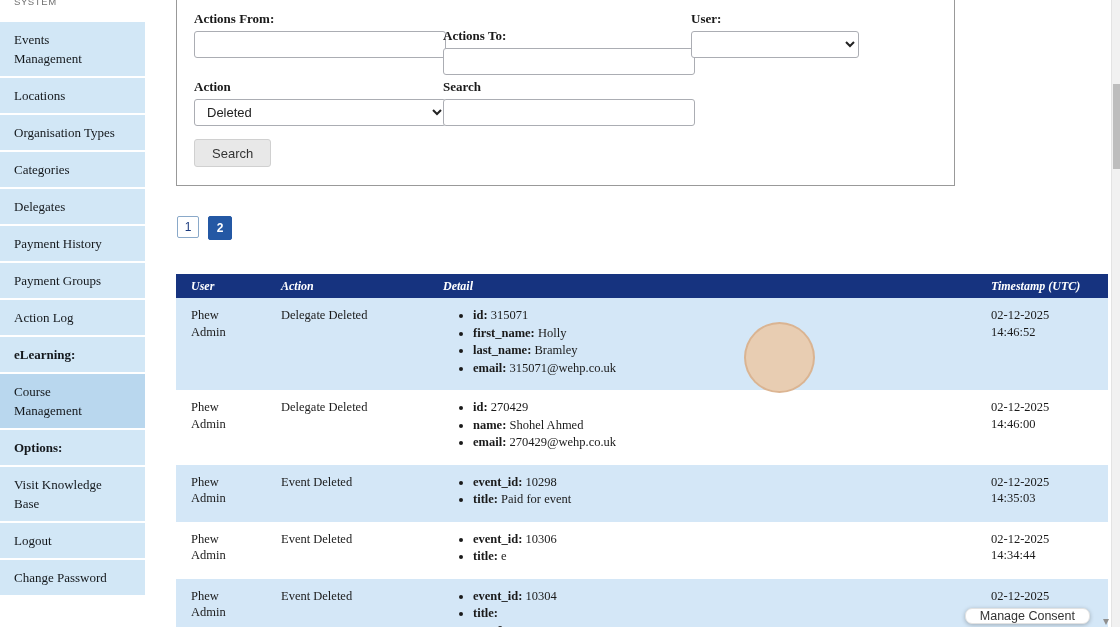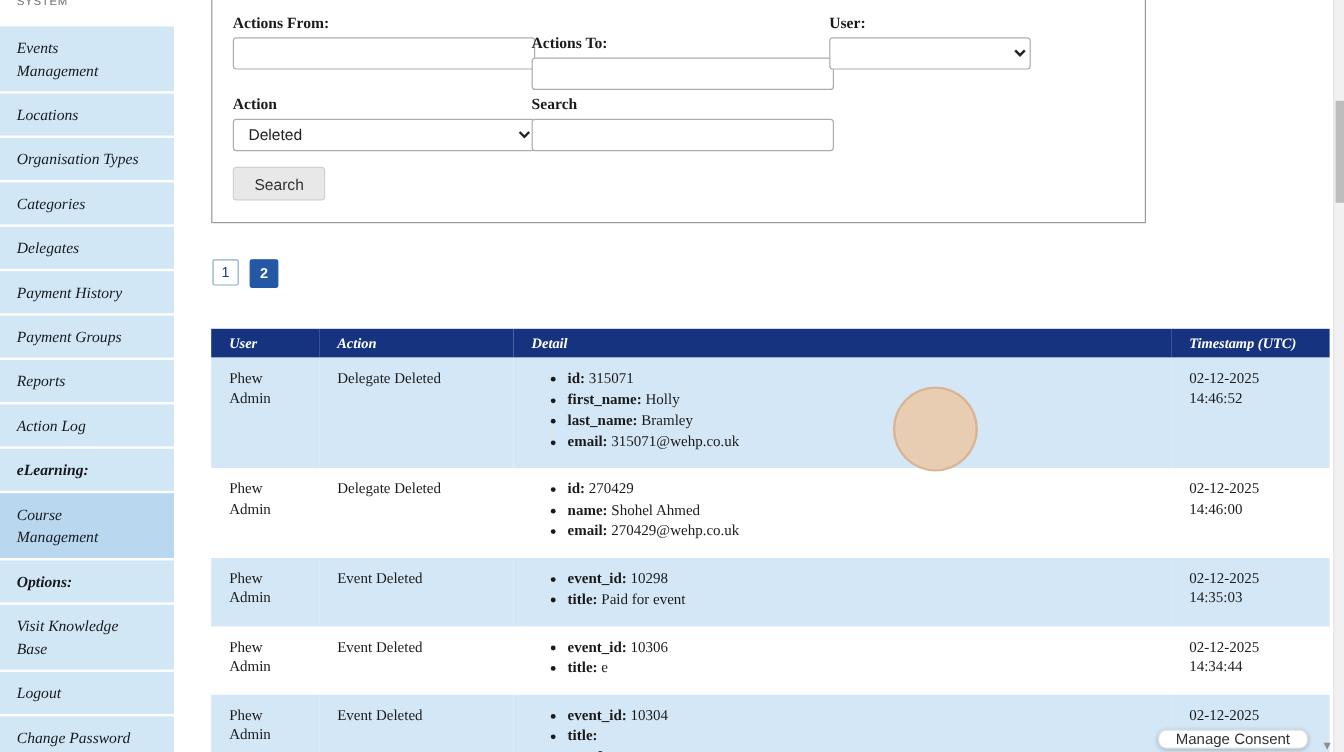--- a/index.html
+++ b/index.html
@@ -21,21 +21,21 @@
   .sidebar{position:absolute;left:0;top:0;width:145px;height:627px;background:#fff;overflow:hidden;}
   .sb-system{
     font-family:"Liberation Sans","DejaVu Sans",sans-serif;
     font-size:9.5px;line-height:10px;letter-spacing:0.6px;color:#6f6f6f;
     margin:-3px 0 15px 14px;text-transform:uppercase;
   }
   .sb-item{
     background:var(--sb-bg);
     padding:8px 8px 8px 14px;margin-bottom:2px;
     font-size:13px;line-height:19px;color:#14181c;
-    white-space:pre-line;cursor:pointer;font-style:italic;
+    white-space:pre-line;cursor:pointer;
   }
   .sb-header{font-weight:bold;cursor:default;}
   .sb-active{background:var(--sb-active);}
 
   
   .filter-box{
     position:absolute;left:176px;top:-16px;width:779px;height:202px;
     border:1px solid #999;background:#fff;
   }
   .field{position:absolute;}
@@ -125,21 +125,20 @@
     <div class="sb-system">SYSTEM</div>
     <nav id="sidebar-nav">
         <div class="sb-item">Events
 Management</div>
         <div class="sb-item">Locations</div>
         <div class="sb-item">Organisation Types</div>
         <div class="sb-item">Categories</div>
         <div class="sb-item">Delegates</div>
         <div class="sb-item">Payment History</div>
         <div class="sb-item">Payment Groups</div>
-        <div class="sb-item">Reports</div>
         <div class="sb-item">Action Log</div>
         <div class="sb-item sb-header">eLearning:</div>
         <div class="sb-item sb-active">Course
 Management</div>
         <div class="sb-item sb-header">Options:</div>
         <div class="sb-item">Visit Knowledge
 Base</div>
         <div class="sb-item">Logout</div>
         <div class="sb-item">Change Password</div>
       </nav>

